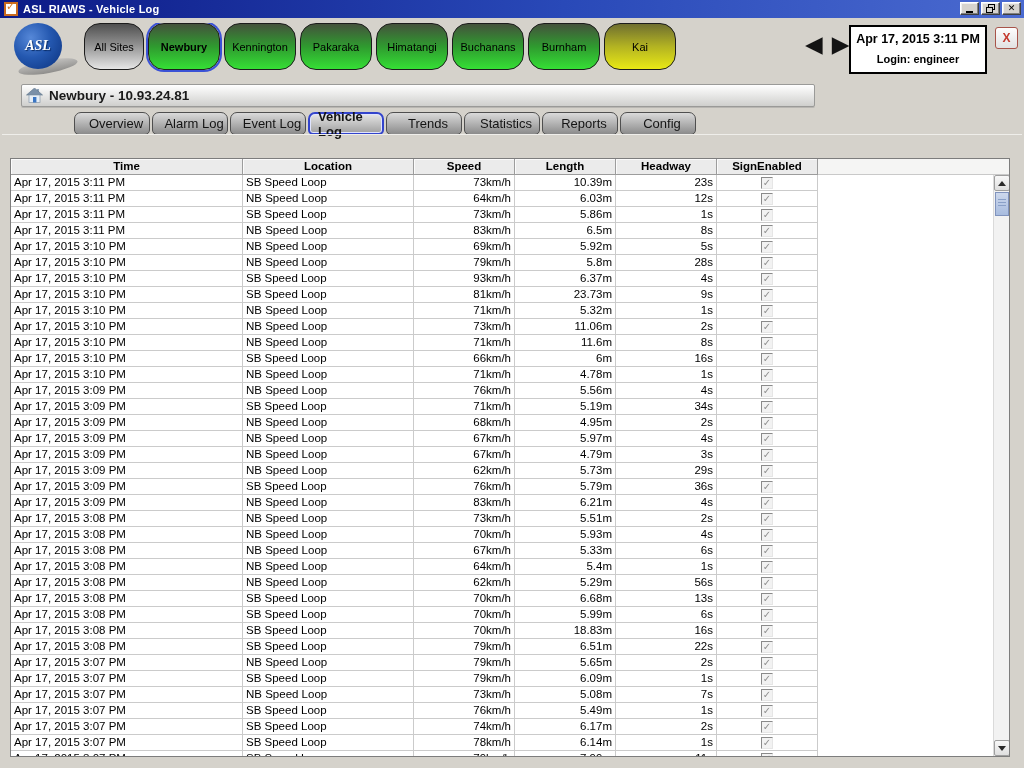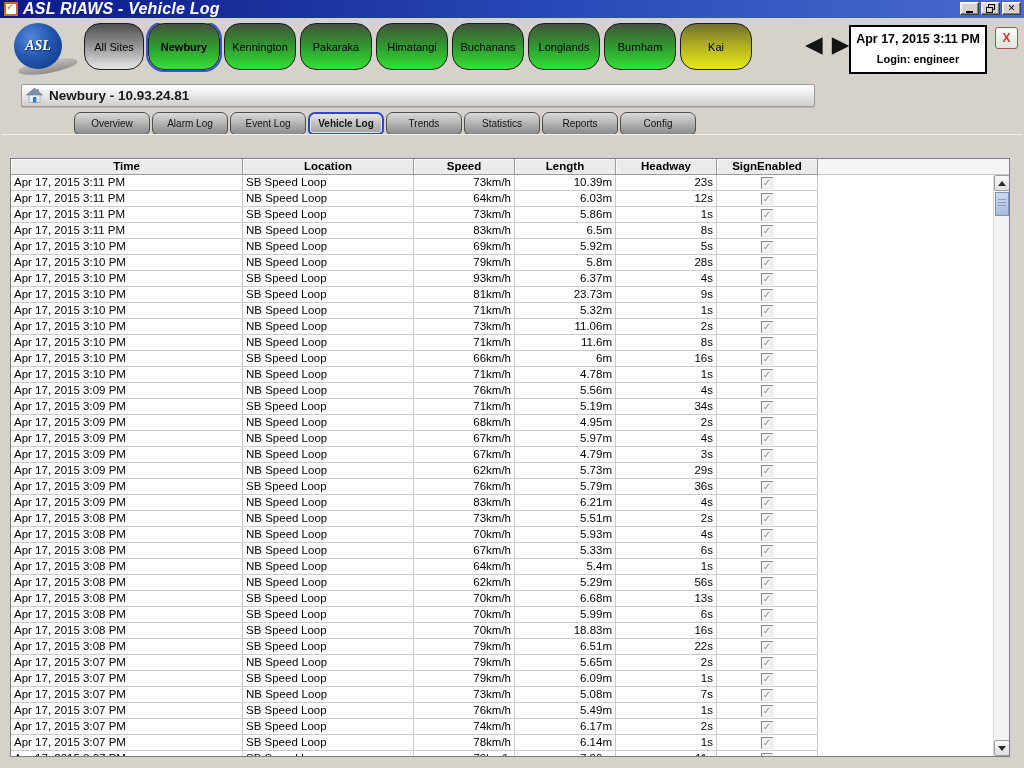--- a/index.html
+++ b/index.html
@@ -8,21 +8,21 @@
     background:#d5d2cb;font-family:"Liberation Sans","DejaVu Sans",sans-serif;
     -webkit-font-smoothing:antialiased;
   }
   
   .titlebar{position:absolute;left:0;top:0;width:1024px;height:18px;
     background:linear-gradient(to right,#0c1a86,#2949b8 55%,#4a6ad0);
     display:flex;align-items:center;}
   .title-icon{width:14px;height:14px;margin:0 5px 0 4px;background:#fff;
     border:2px solid #c96a1e;box-sizing:border-box;position:relative;flex:0 0 auto;}
   .title-icon span{position:absolute;top:-4px;left:0;font-size:11px;color:#d97820;font-weight:bold;}
-  .title-text{color:#fff;font-size:16px;font-weight:bold;letter-spacing:.2px;font-style:italic;}
+  .title-text{color:#fff;font-size:11px;font-weight:bold;letter-spacing:.2px;}
   .winbtns{position:absolute;right:3px;top:2px;display:flex;gap:2px;}
   .winbtn{width:19px;height:13px;background:#d6d3ce;box-sizing:border-box;
     border:1px solid;border-color:#ffffff #404040 #404040 #ffffff;
     box-shadow:inset -1px -1px 0 #808080,inset 1px 1px 0 #efefef;
     display:flex;align-items:center;justify-content:center;}
   .min-bar{width:7px;height:2px;background:#000;margin-top:6px;}
   .rest-icon{position:relative;width:9px;height:9px;}
   .rest-icon::before{content:"";position:absolute;right:0;top:0;width:5px;height:4px;border:1px solid #000;}
   .rest-icon::after{content:"";position:absolute;left:0;bottom:0;width:5px;height:4px;border:1px solid #000;background:#d6d3ce;}
   .close-glyph{font-size:9px;font-weight:bold;color:#000;line-height:9px;}
@@ -56,21 +56,21 @@
   .sitebar{position:absolute;left:21px;top:84px;width:794px;height:23px;box-sizing:border-box;
     background:linear-gradient(#ffffff,#cfcfcd);border:1px solid #9a9a98;border-radius:2px;
     display:flex;align-items:center;box-shadow:0 1px 0 #b8b6b2;}
   .house{margin:0 6px 0 4px;display:flex;}
   .sitebar-title{font-size:13.5px;font-weight:bold;color:#1a1a1a;}
   
   .tabs{position:absolute;left:74px;top:112px;height:23px;display:flex;gap:2px;}
   .tab{width:76px;height:23px;box-sizing:border-box;
     background:linear-gradient(#dadada,#8b8b8b);border:1px solid #4f4f4f;
     border-radius:7px 7px 5px 5px;display:flex;align-items:center;justify-content:center;
-    font-size:10px;color:#141414;}
+    font-size:13px;color:#141414;padding-left:8px;}
   .tab.selected{font-weight:bold;border:2px solid #3344cc;
     background:linear-gradient(#e6e6e6,#a0a0a0);box-shadow:inset 0 0 0 1px #dfe4ff;}
   .content-line{position:absolute;left:2px;top:134px;width:1020px;height:1px;background:#efeeea;}
   
   .table-wrap{position:absolute;left:10px;top:158px;width:1000px;height:599px;box-sizing:border-box;
     background:#fff;border:1px solid #7d7d7d;overflow:hidden;}
   .thead{display:flex;height:16px;}
   .th{box-sizing:border-box;height:16px;background:#ebebeb;
     border-right:1px solid #9c9c9c;border-bottom:1px solid #9c9c9c;
     box-shadow:inset 1px 1px 0 #fbfbfb;
@@ -141,23 +141,20 @@
     <div class="site-btn green">
       <span>Pakaraka</span>
     </div>
     <div class="site-btn green">
       <span>Himatangi</span>
     </div>
     <div class="site-btn green">
       <span>Buchanans</span>
     </div>
     <div class="site-btn green">
-      <span>Longlands</span>
-    </div>
-    <div class="site-btn green">
       <span>Burnham</span>
     </div>
     <div class="site-btn yellow">
       <span>Kai</span>
     </div>
   </div>
 <div class="pager">
   <span>◀</span>
   <span>▶</span>
 </div>

